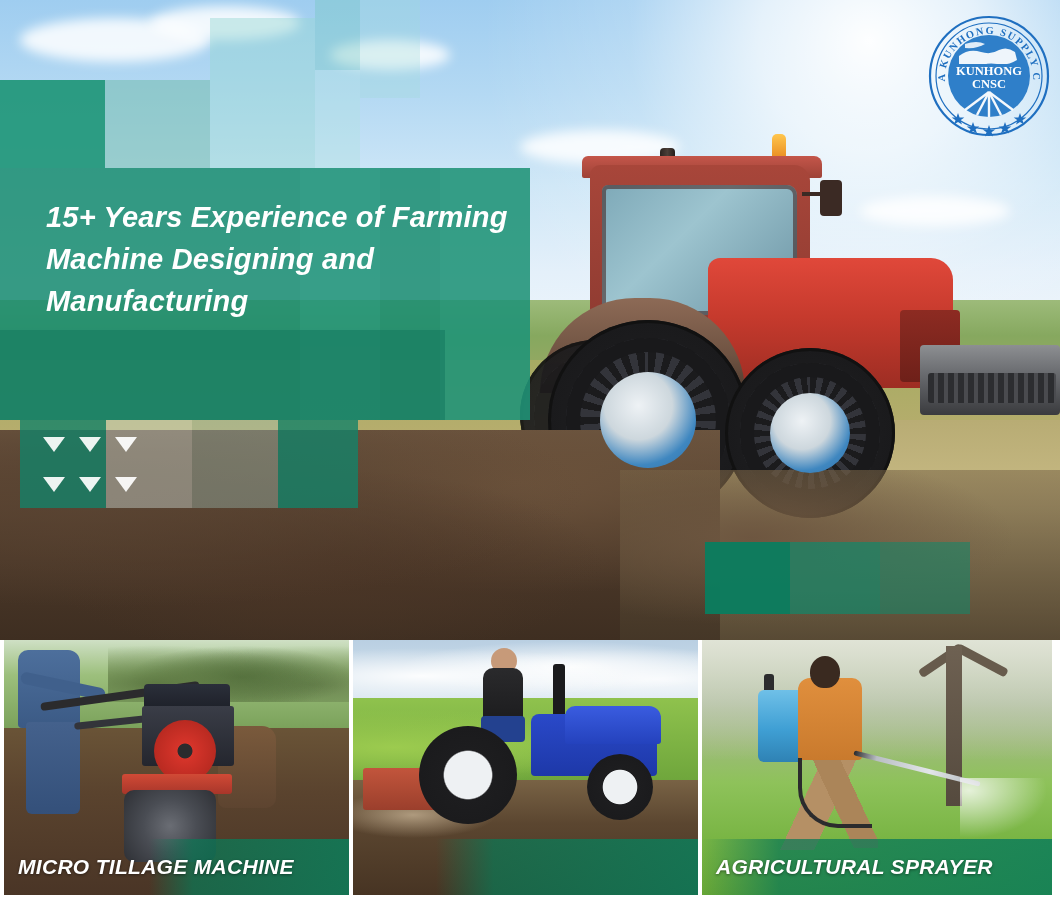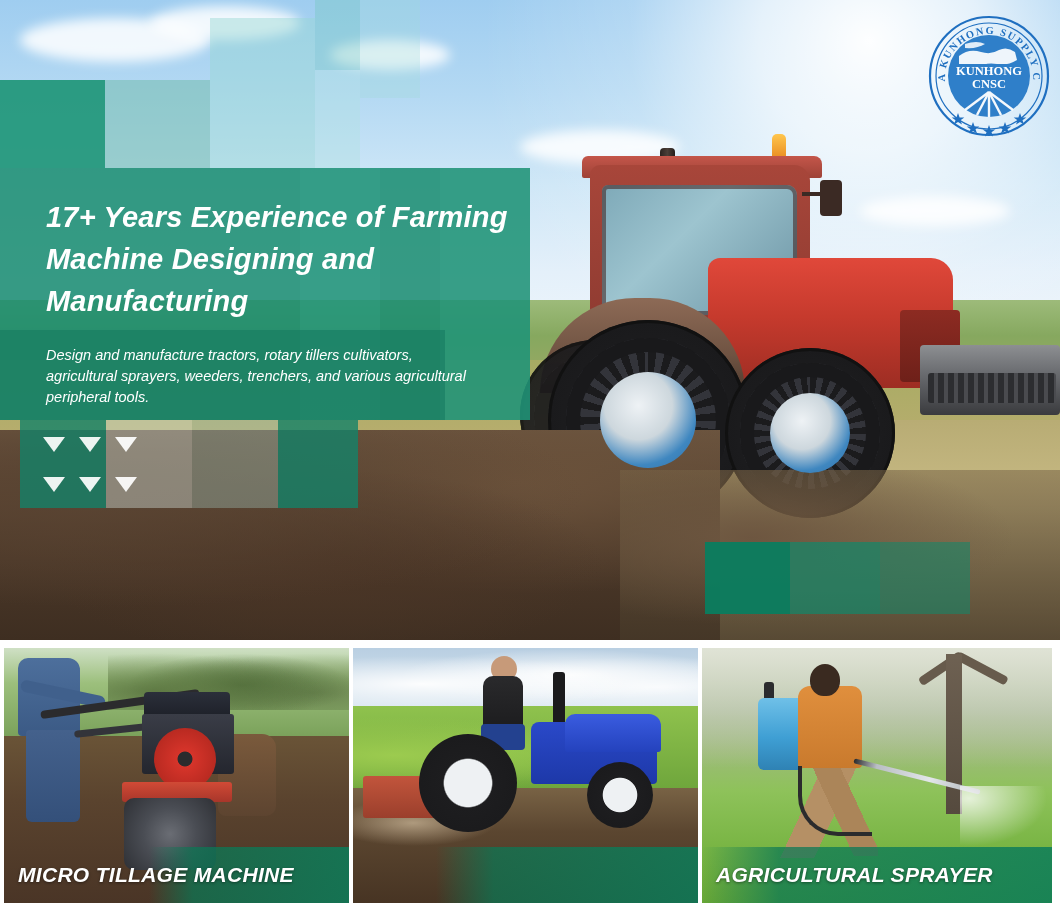--- a/index.html
+++ b/index.html
@@ -229,21 +229,21 @@
   }
   .logo svg { display: block; }
 
   
   .cards {
     position: absolute;
     left: 0; top: 640px;
     width: 1060px; height: 263px;
     display: flex;
     gap: 4px;
-    padding: 8px 0 0 0;
+    padding: 0 0 0 0;
     box-sizing: border-box;
     background: #ffffff;
   }
   .card {
     position: relative;
     width: 345px; height: 255px;
     overflow: hidden;
     flex: 0 0 auto;
   }
   .card:nth-child(1) { margin-left: 4px; }
@@ -520,22 +520,21 @@
     <div class="tile" style="left:210px; top:18px;  width:105px; height:150px; background:rgba(150,215,210,0.45);"></div>
     <div class="tile" style="left:315px; top:0px;   width:45px;  height:70px;  background:rgba(120,200,195,0.42);"></div>
     <div class="tile" style="left:315px; top:70px;  width:45px;  height:98px;  background:rgba(175,225,225,0.40);"></div>
     <div class="tile" style="left:360px; top:0px;   width:60px;  height:98px;  background:rgba(160,220,215,0.30);"></div>
 
     <div class="panel-head"></div>
     <div class="tile" style="left:300px; top:168px; width:80px; height:252px; background:rgba(60,175,150,0.22);"></div>
     <div class="tile" style="left:440px; top:168px; width:90px; height:252px; background:rgba(60,175,150,0.18);"></div>
     <div class="panel-sub"></div>
 
-    <div class="headline">17+ Years Experience of Farming Machine Designing and Manufacturing</div>
-    <div class="subcopy">Design and manufacture tractors, rotary tillers cultivators, agricultural sprayers, weeders, trenchers, and various agricultural peripheral tools.</div>
+    <div class="headline">15+ Years Experience of Farming Machine Designing and Manufacturing</div>
 
     <div class="tile" style="left:20px;  top:420px; width:86px;  height:88px; background:rgba(20,130,105,0.80);"></div>
     <div class="tile" style="left:106px; top:420px; width:86px;  height:88px; background:rgba(210,225,218,0.42);"></div>
     <div class="tile" style="left:192px; top:420px; width:86px;  height:88px; background:rgba(160,195,185,0.38);"></div>
     <div class="tile" style="left:278px; top:420px; width:80px;  height:88px; background:rgba(20,130,105,0.80);"></div>
     <div class="tri-wrap">
       <span class="tri"></span>
       <span class="tri"></span>
       <span class="tri"></span>
       <span class="tri"></span>

